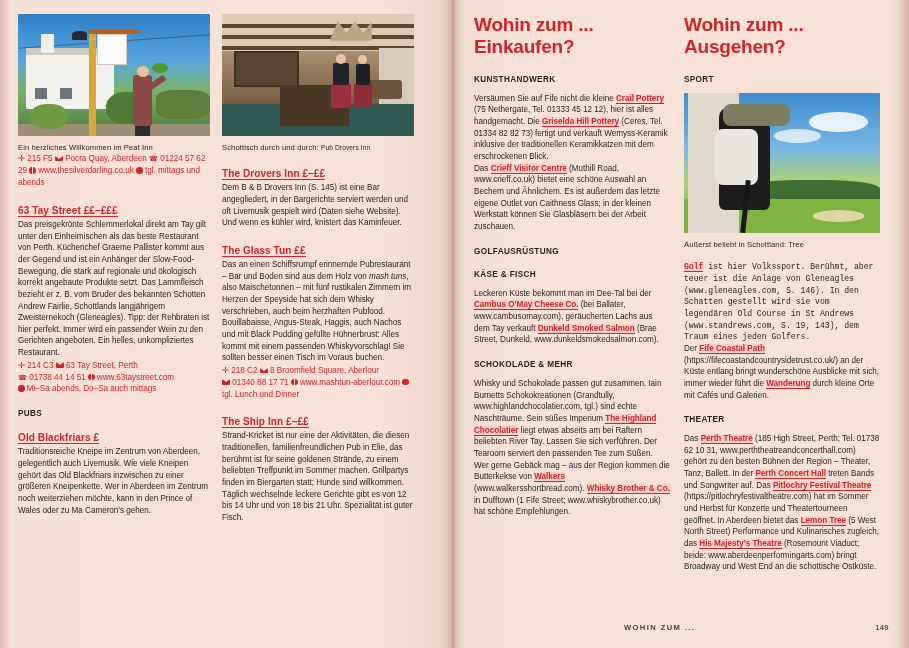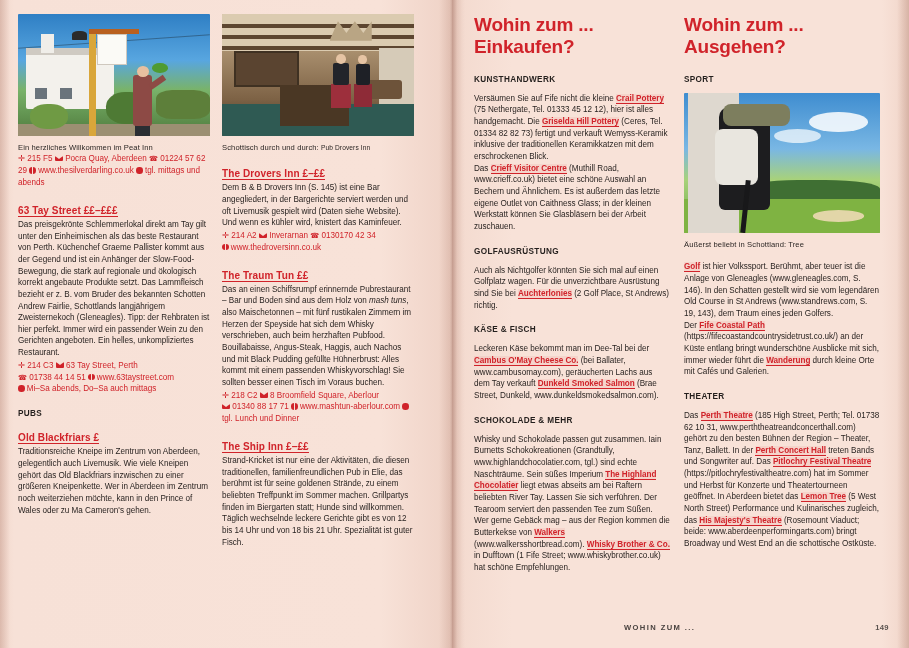--- a/index.html
+++ b/index.html
@@ -316,34 +316,24 @@
             <div class="man1-head"></div>
           <div class="man2-kilt"></div>
             <div class="man2-top"></div>
             <div class="man2-head"></div>
         </div>
         <div class="caption"><span>Schottisch durch und durch: </span><span class="src">Pub Drovers Inn</span></div>
 
         <div class="entry" style="margin-top:11px;">
           <span class="entry-title">The Drovers Inn £–££</span>
           <p class="body tight">Dem B &amp; B Drovers Inn (S. 145) ist eine Bar angegliedert, in der Bargerichte serviert werden und oft Livemusik gespielt wird (Daten siehe Website). Und wenn es kühler wird, knistert das Kaminfeuer.</p>
-          <div class="info">
-            <span class="cross">✛</span>
-            <span>214 A2</span>
-            <span class="env"></span>
-            <span>Inverarnan</span>
-            <span class="phone">☎</span>
-            <span>0130170 42 34</span><br>
-            <span class="globe"></span>
-            <span>www.thedroversinn.co.uk</span>
-          </div>
         </div>
 
         <div class="entry">
-          <span class="entry-title">The Traum Tun ££</span>
+          <span class="entry-title">The Glass Tun ££</span>
           <p class="body tight"><span>Das an einen Schiffsrumpf erinnernde Pubrestaurant – Bar und Boden sind aus dem Holz von </span><span class="ital">mash tuns</span><span>, also Maischetonnen – mit fünf rustikalen Zimmern im Herzen der Speyside hat sich dem Whisky verschrieben, auch beim herzhaften Pubfood. Bouillabaisse, Angus-Steak, Haggis, auch Nachos und mit Black Pudding gefüllte Hühnerbrust: Alles kommt mit einem passenden Whiskyvorschlag! Sie sollten besser einen Tisch im Voraus buchen.</span></p>
           <div class="info">
             <span class="cross">✛</span>
             <span>218 C2</span>
             <span class="env"></span>
             <span>8 Broomfield Square, Aberlour</span><br>
             <span class="env"></span>
             <span>01340 88 17 71</span>
             <span class="globe"></span>
             <span>www.mashtun-aberlour.com</span>
@@ -370,24 +360,23 @@
         <div class="big-heading">
           <span>Wohin zum ...</span>
           <span class="l2">Einkaufen?</span>
         </div>
 
         <div class="section-label">KUNSTHANDWERK</div>
         <p class="body"><span>Versäumen Sie auf Fife nicht die kleine </span><span class="link">Crail Pottery</span><span> (75 Nethergate, Tel. 01333 45 12 12), hier ist alles handgemacht. Die </span><span class="link">Griselda Hill Pottery</span><span> (Ceres, Tel. 01334 82 82 73) fertigt und verkauft Wemyss-Keramik inklusive der traditionellen Keramikkatzen mit dem erschrockenen Blick.</span></p>
         <p class="body"><span>Das </span><span class="link">Crieff Visitor Centre</span><span> (Muthill Road, www.crieff.co.uk) bietet eine schöne Auswahl an Bechern und Ähnlichem. Es ist außerdem das letzte eigene Outlet von Caithness Glass; in der kleinen Werkstatt können Sie Glasbläsern bei der Arbeit zuschauen.</span></p>
 
         <div class="section-label">GOLFAUSRÜSTUNG</div>
-        <p class="body"><span>Auch als Nichtgolfer könnten Sie sich mal auf einen Golfplatz wagen. Für die unverzichtbare Ausrüstung sind Sie bei </span><span class="link">Auchterlonies</span><span> (2 Golf Place, St Andrews) richtig.</span></p>
 
         <div class="section-label">KÄSE &amp; FISCH</div>
-        <p class="body"><span>Leckeren Käse bekommt man im Dee-Tal bei der </span><span class="link">Cambus O'May Cheese Co.</span><span> (bei Ballater, www.cambusomay.com), geräucherten Lachs aus dem Tay verkauft </span><span class="link">Dunkeld Smoked Salmon</span><span> (Brae Street, Dunkeld, www.dunkeldsmokedsalmon.com).</span></p>
+        <p class="body"><span>Leckeren Küste bekommt man im Dee-Tal bei der </span><span class="link">Cambus O'May Cheese Co.</span><span> (bei Ballater, www.cambusomay.com), geräucherten Lachs aus dem Tay verkauft </span><span class="link">Dunkeld Smoked Salmon</span><span> (Brae Street, Dunkeld, www.dunkeldsmokedsalmon.com).</span></p>
 
         <div class="section-label">SCHOKOLADE &amp; MEHR</div>
         <p class="body"><span>Whisky und Schokolade passen gut zusammen. Iain Burnetts Schokokreationen (Grandtully, www.highlandchocolatier.com, tgl.) sind echte Naschträume. Sein süßes Imperium </span><span class="link">The Highland Chocolatier</span><span> liegt etwas abseits am bei Raftern beliebten River Tay. Lassen Sie sich verführen. Der Tearoom serviert den passenden Tee zum Süßen.</span></p>
         <p class="body"><span>Wer gerne Gebäck mag – aus der Region kommen die Butterkekse von </span><span class="link">Walkers</span><span> (www.walkersshortbread.com). </span><span class="link">Whisky Brother &amp; Co.</span><span> in Dufftown (1 Fife Street; www.whiskybrother.co.uk) hat schöne Empfehlungen.</span></p>
       </div>
 
       <div class="col">
         <div class="big-heading">
           <span>Wohin zum ...</span>
           <span class="l2">Ausgehen?</span>
@@ -402,21 +391,21 @@
           <div class="fairway"></div>
           <div class="bunker"></div>
           <div class="legs"></div>
           <div class="bag"></div>
           <div class="bagwhite"></div>
           <div class="bagtop"></div>
           <div class="shaft"></div>
         </div>
         <div class="caption">Äußerst beliebt in Schottland: Tree</div>
 
-        <p class="body" style="margin-top:12px;"><span class="link">Golf</span><span> ist hier Volkssport. Berühmt, aber teuer ist die Anlage von Gleneagles (www.gleneagles.com, S. 146). In den Schatten gestellt wird sie vom legendären Old Course in St Andrews (www.standrews.com, S. 19, 143), dem Traum eines jeden Golfers.</span></p>
+        <p class="body" style="margin-top:12px;font-family:Liberation Mono, monospace;"><span class="link">Golf</span><span> ist hier Volkssport. Berühmt, aber teuer ist die Anlage von Gleneagles (www.gleneagles.com, S. 146). In den Schatten gestellt wird sie vom legendären Old Course in St Andrews (www.standrews.com, S. 19, 143), dem Traum eines jeden Golfers.</span></p>
         <p class="body"><span>Der </span><span class="link">Fife Coastal Path</span><span> (https://fifecoastandcountrysidetrust.co.uk/) an der Küste entlang bringt wunderschöne Ausblicke mit sich, immer wieder führt die </span><span class="link">Wanderung</span><span> durch kleine Orte mit Cafés und Galerien.</span></p>
 
         <div class="section-label">THEATER</div>
         <p class="body"><span>Das </span><span class="link">Perth Theatre</span><span> (185 High Street, Perth; Tel. 01738 62 10 31, www.perththeatreandconcerthall.com) gehört zu den besten Bühnen der Region – Theater, Tanz, Ballett. In der </span><span class="link">Perth Concert Hall</span><span> treten Bands und Songwriter auf. Das </span><span class="link">Pitlochry Festival Theatre</span><span> (https://pitlochryfestivaltheatre.com) hat im Sommer und Herbst für Konzerte und Theatertourneen geöffnet. In Aberdeen bietet das </span><span class="link">Lemon Tree</span><span> (5 West North Street) Performance und Kulinarisches zugleich, das </span><span class="link">His Majesty's Theatre</span><span> (Rosemount Viaduct; beide: www.aberdeenperformingarts.com) bringt Broadway und West End an die schottische Ostküste.</span></p>
       </div>
     </div>
 
     <div class="footer">
       <span style="width:148px;"></span>
       <span class="run">WOHIN ZUM ...</span>

